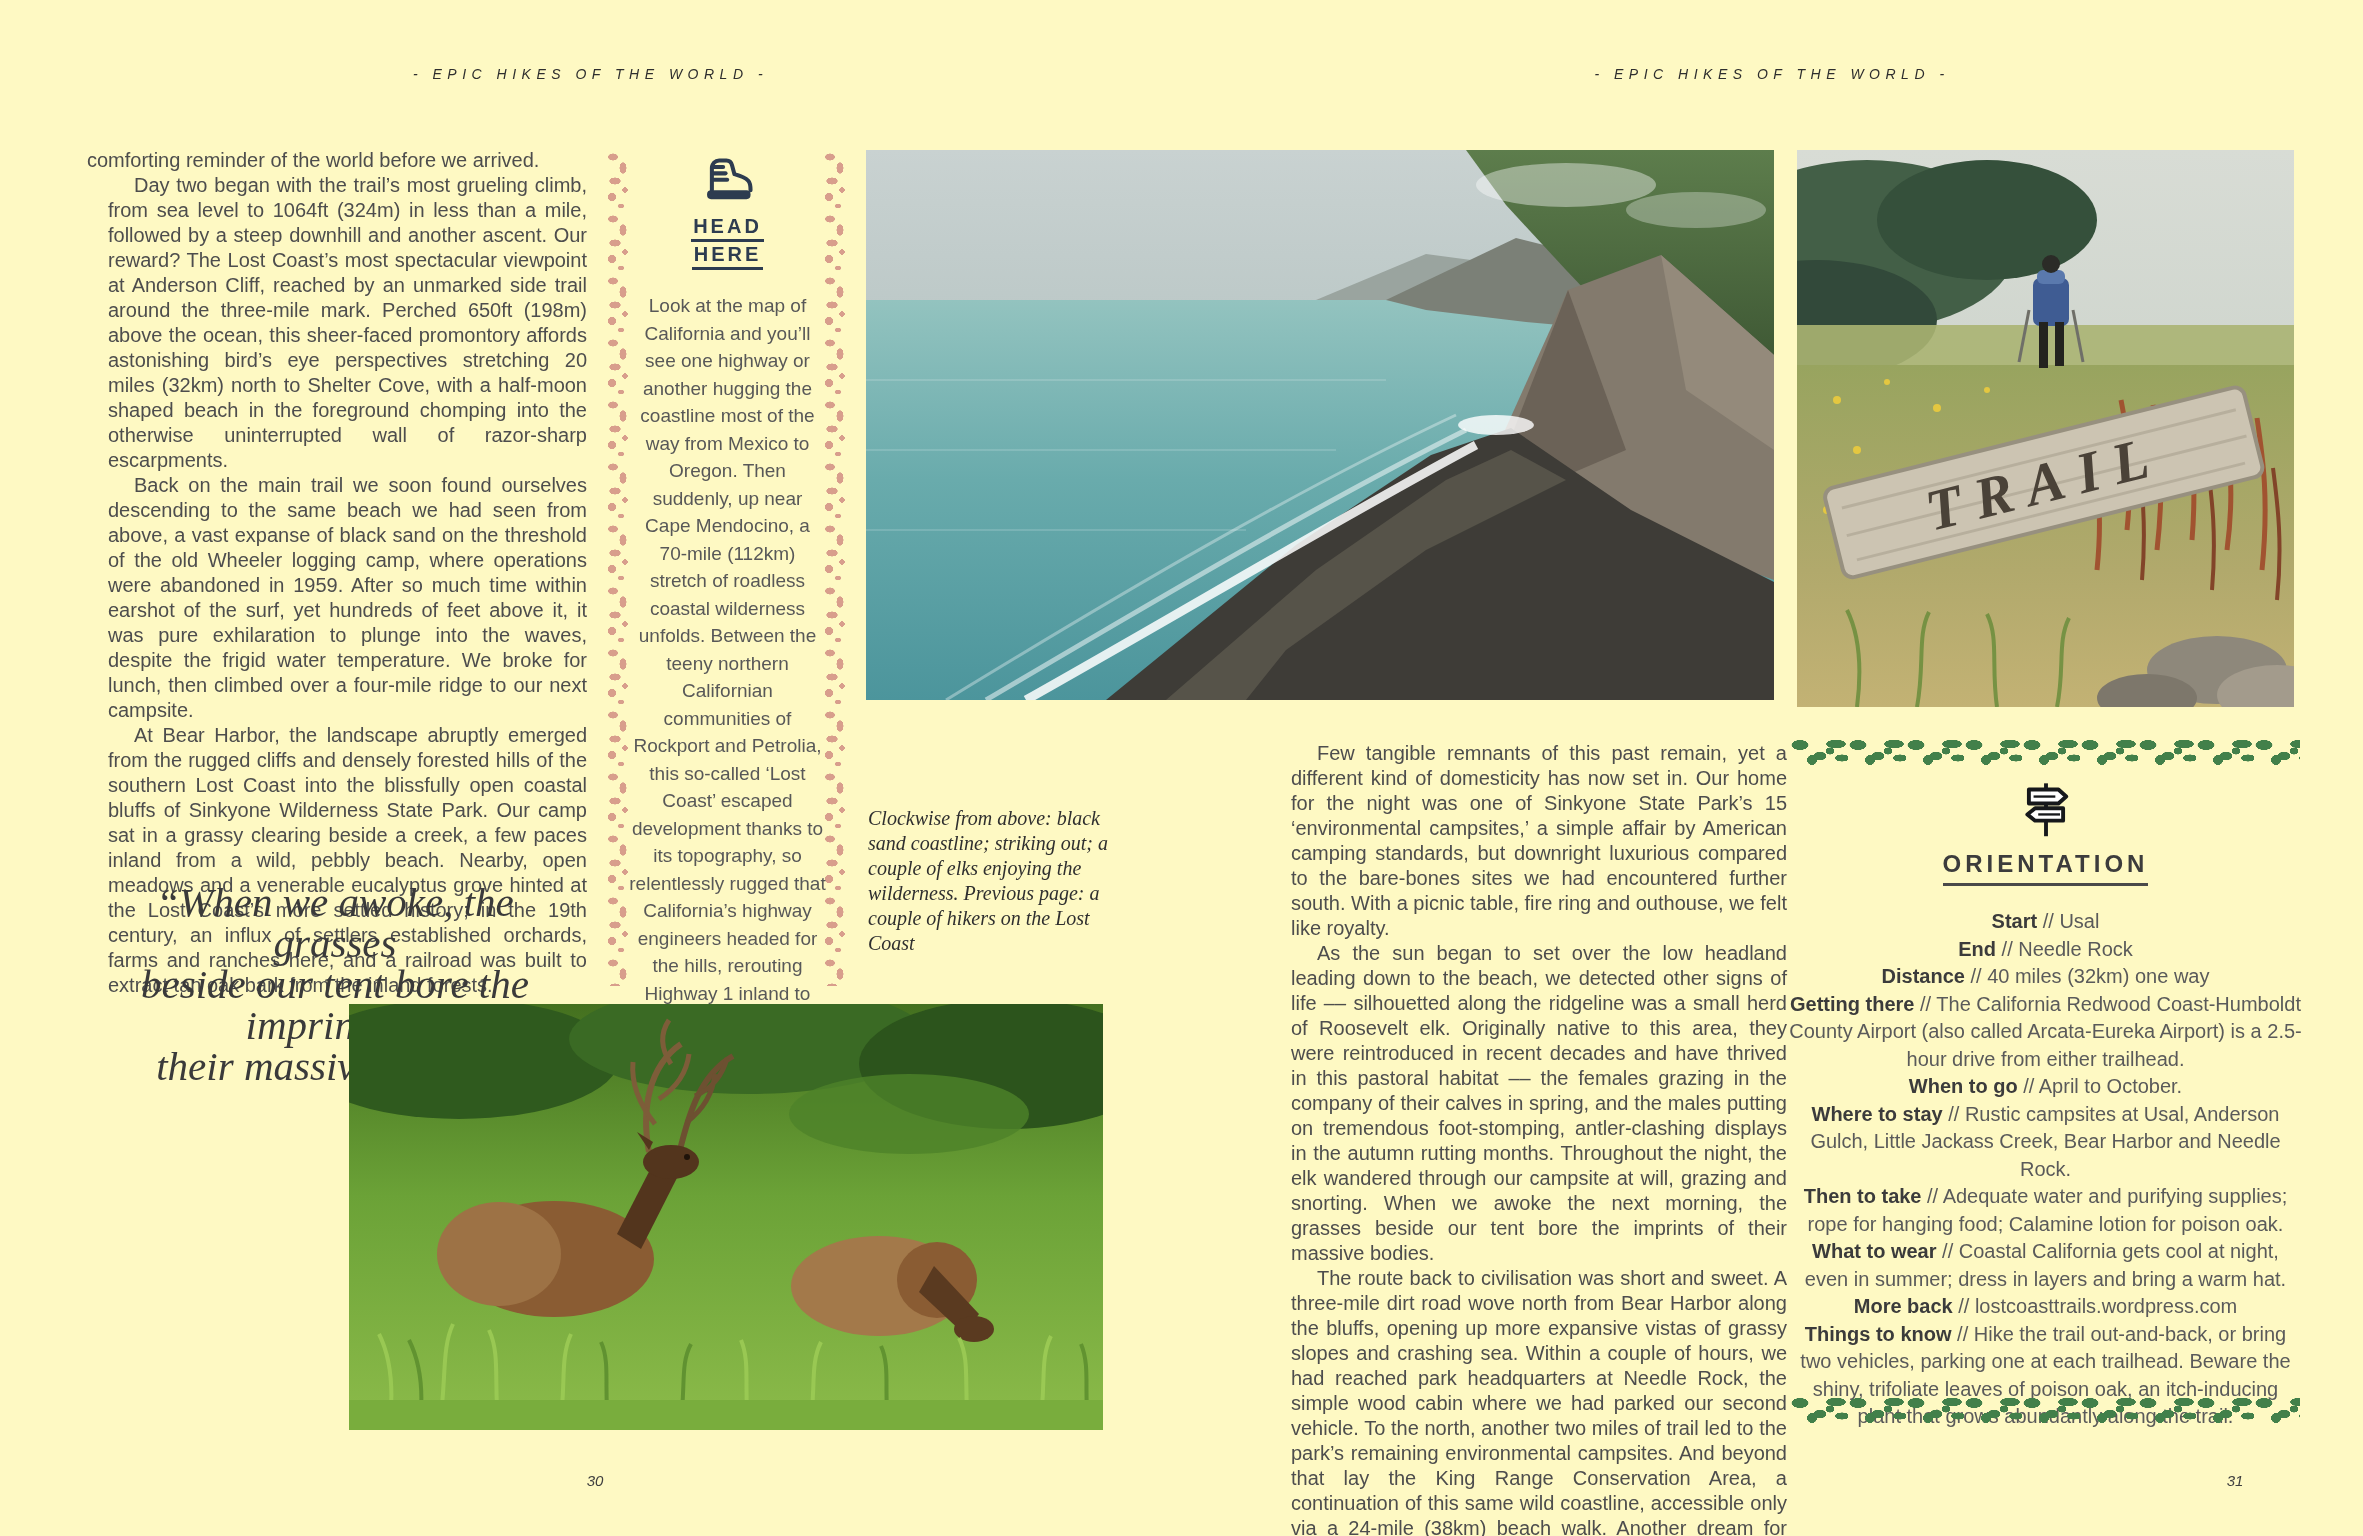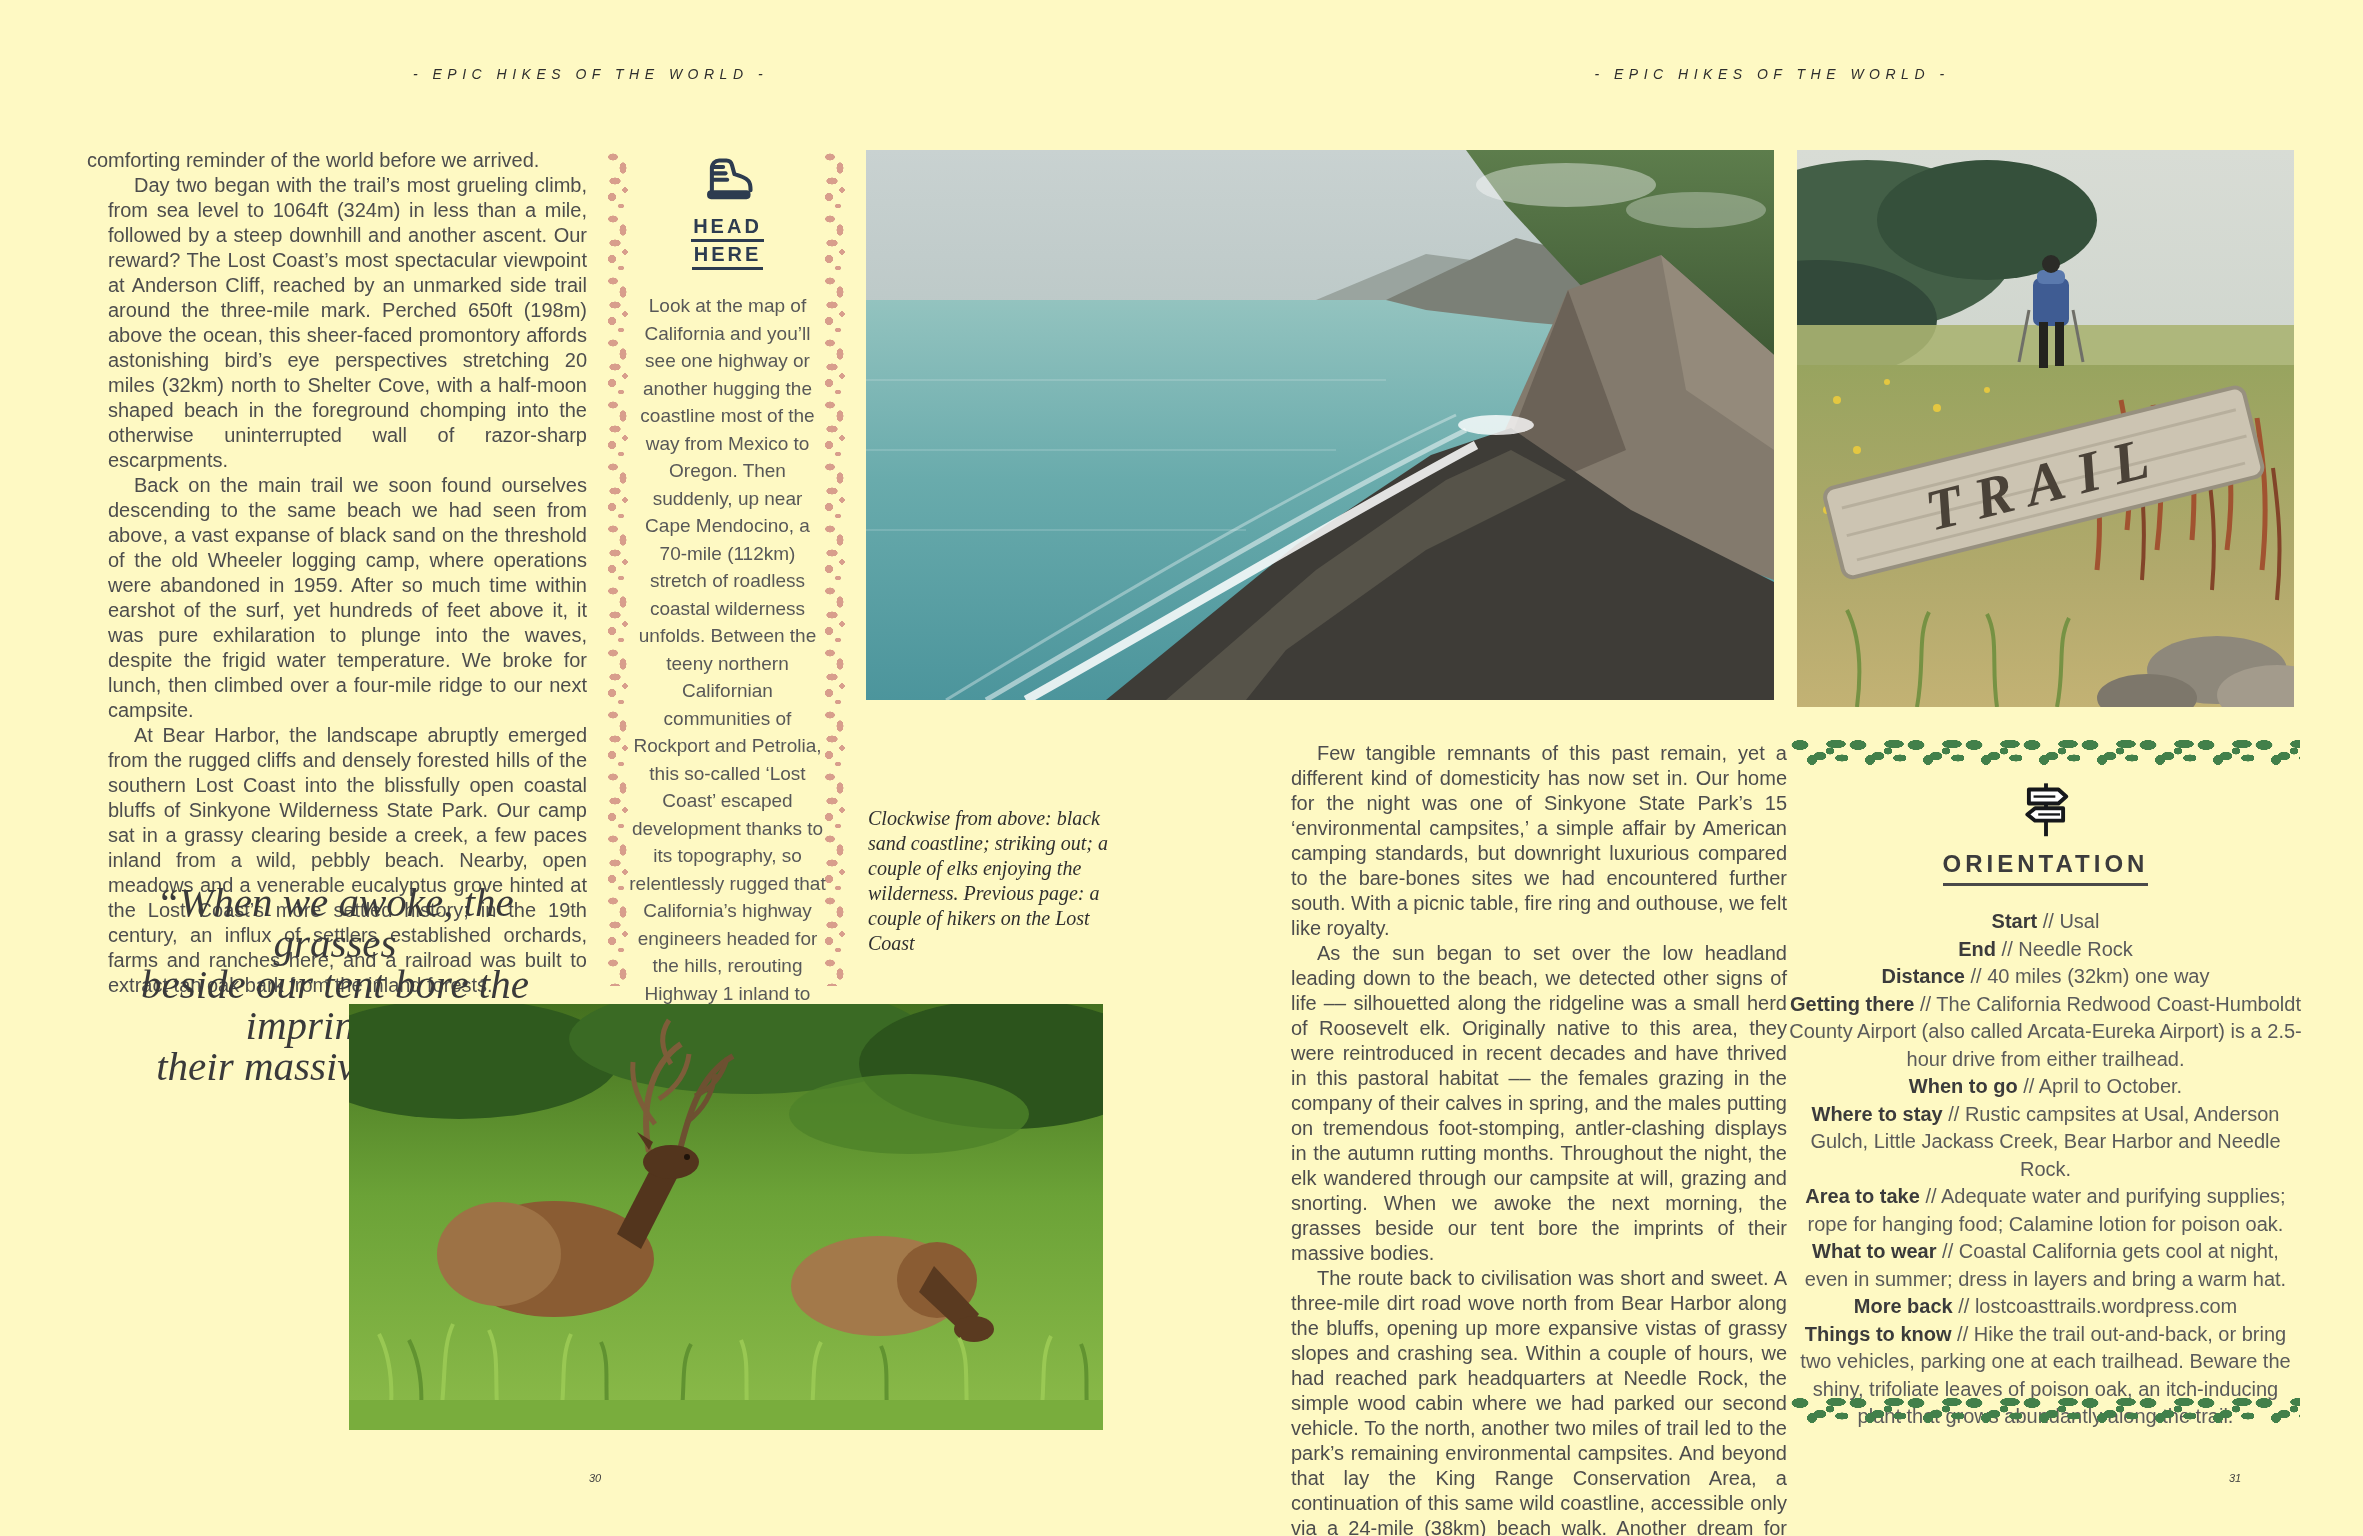--- a/index.html
+++ b/index.html
@@ -61,21 +61,21 @@
     background-size:58px 28px;}
   .bar-top{top:737px;} .bar-bottom{top:1395px;}
 
   .orientation{position:absolute;left:1789px;top:778px;width:513px;text-align:center;}
   .o-icon{display:block;margin:0 auto 10px auto;}
   .o-title{display:inline-block;font-size:24px;font-weight:bold;letter-spacing:4px;
            color:#3c3c3c;border-bottom:3px solid #4a4a4a;padding-bottom:5px;margin-bottom:22px;}
   .o-items{font-size:20px;line-height:27.5px;color:#5a5a5a;}
   .o-item strong{color:var(--orientation-label,#3b3b3b);}
 
-  .page-number{position:absolute;top:1472px;font-size:11px;font-style:italic;color:#3f3f3f;text-align:center;}
+  .page-number{position:absolute;top:1472px;font-size:15px;font-style:italic;color:#3f3f3f;text-align:center;}
   .pn-left{left:0;width:1190px;}
   .pn-right{left:2215px;width:40px;}
 </style>
 </head>
 <body>
 
 <div class="spread">
 
   <div class="running-header rh-left">- EPIC HIKES OF THE WORLD -</div>
   <div class="running-header rh-right">- EPIC HIKES OF THE WORLD -</div>
@@ -302,21 +302,21 @@
         <div class="o-item"><strong>End</strong><span> // </span><span>Needle Rock</span></div>
 
         <div class="o-item"><strong>Distance</strong><span> // </span><span>40 miles (32km) one way</span></div>
 
         <div class="o-item"><strong>Getting there</strong><span> // </span><span>The California Redwood Coast-Humboldt County Airport (also called Arcata-Eureka Airport) is a 2.5-hour drive from either trailhead.</span></div>
 
         <div class="o-item"><strong>When to go</strong><span> // </span><span>April to October.</span></div>
 
         <div class="o-item"><strong>Where to stay</strong><span> // </span><span>Rustic campsites at Usal, Anderson Gulch, Little Jackass Creek, Bear Harbor and Needle Rock.</span></div>
 
-        <div class="o-item"><strong>Area to take</strong><span> // </span><span>Adequate water and purifying supplies; rope for hanging food; Calamine lotion for poison oak.</span></div>
+        <div class="o-item"><strong>Then to take</strong><span> // </span><span>Adequate water and purifying supplies; rope for hanging food; Calamine lotion for poison oak.</span></div>
 
         <div class="o-item"><strong>What to wear</strong><span> // </span><span>Coastal California gets cool at night, even in summer; dress in layers and bring a warm hat.</span></div>
 
         <div class="o-item"><strong>More back</strong><span> // </span><span>lostcoasttrails.wordpress.com</span></div>
 
         <div class="o-item"><strong>Things to know</strong><span> // </span><span>Hike the trail out-and-back, or bring two vehicles, parking one at each trailhead. Beware the shiny, trifoliate leaves of poison oak, an itch-inducing plant that grows abundantly along the trail.</span></div>
       </div>
   </div>
 
   <div class="speckle-bar bar-bottom"></div>

